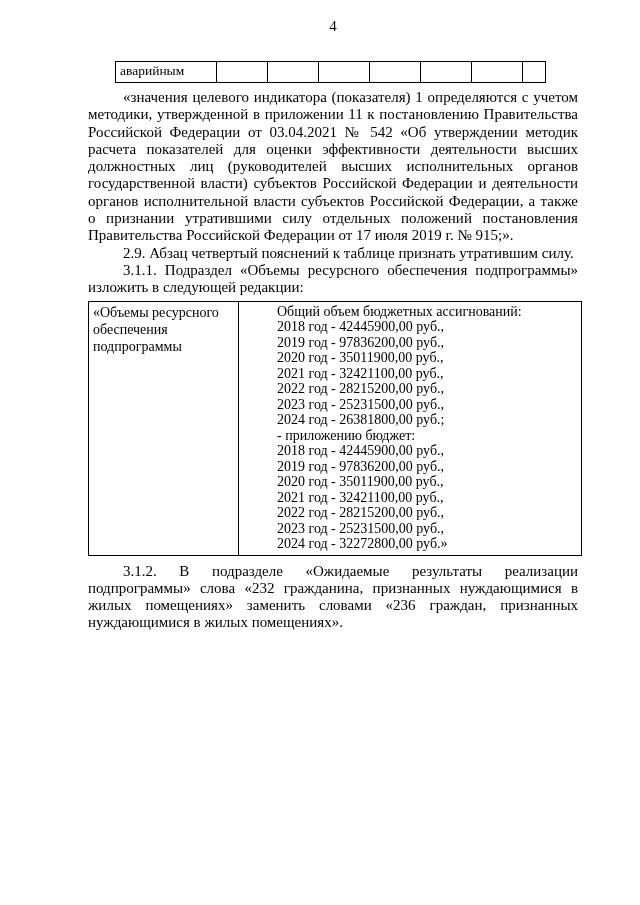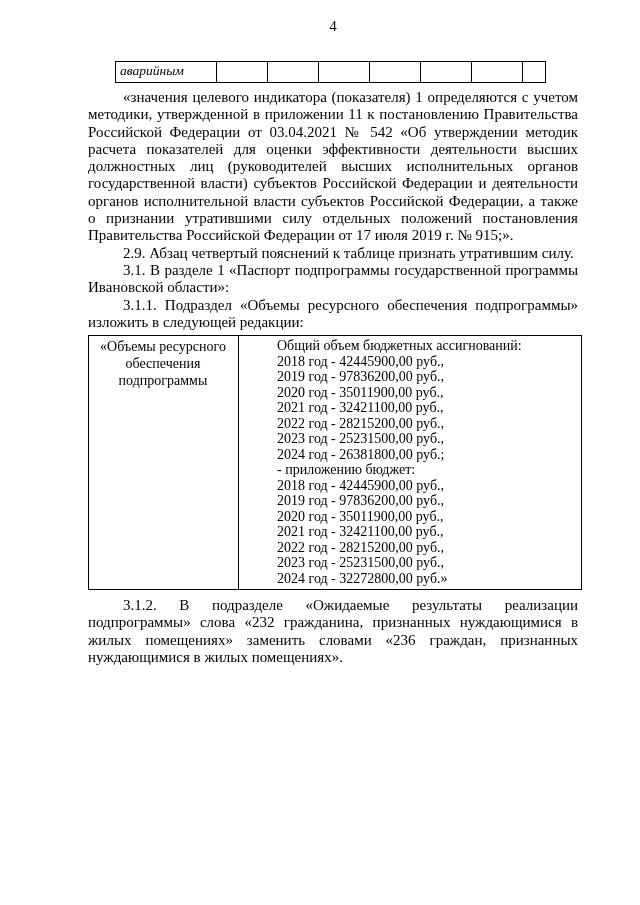--- a/index.html
+++ b/index.html
@@ -32,21 +32,20 @@
   }
 
   
   .top-table {
     border-collapse: collapse;
     table-layout: fixed;
     margin-left: 27px;
     margin-bottom: 6px;
     font-size: 13.5px;
     line-height: 16px;
-    font-style: italic;
   }
   .top-table td {
     border: 1px solid #000;
     height: 21px;
     padding: 1px 4px;
     vertical-align: top;
     overflow: hidden;
   }
   .top-table .c0 { width: 101px; }
   .top-table .cm { width: 51px; }
@@ -69,21 +68,20 @@
     font-size: 14px;
   }
   .res-table td {
     border: 1px solid #000;
     vertical-align: top;
     padding: 2px 5px 3px 4px;
   }
   .res-left {
     width: 150px;
     line-height: 17px;
-    text-align: center;
   }
   .res-right { width: 343px; }
   .res-line {
     line-height: 15.5px;
     white-space: nowrap;
     margin-left: 34px;
   }
 </style>
 </head>
 <body>
@@ -102,21 +100,20 @@
         <td class="cm"></td>
         <td class="cm"></td>
         <td class="cm"></td>
         <td class="c7"></td>
       </tr>
     </tbody>
   </table>
 
   <p class="para">«значения целевого индикатора (показателя) 1 определяются с учетом методики, утвержденной в приложении 11 к постановлению Правительства Российской Федерации от 03.04.2021 № 542 «Об утверждении методик расчета показателей для оценки эффективности деятельности высших должностных лиц (руководителей высших исполнительных органов государственной власти) субъектов Российской Федерации и деятельности органов исполнительной власти субъектов Российской Федерации, а также о признании утратившими силу отдельных положений постановления Правительства Российской Федерации от 17 июля 2019 г. № 915;».</p>
   <p class="para">2.9. Абзац четвертый пояснений к таблице признать утратившим силу.</p>
-  <p class="para">3.1. В разделе 1 «Паспорт подпрограммы государственной программы Ивановской области»:</p>
   <p class="para">3.1.1. Подраздел «Объемы ресурсного обеспечения подпрограммы» изложить в следующей редакции:</p>
 
   <table class="res-table">
     <tbody>
       <tr>
         <td class="res-left">«Объемы ресурсного обеспечения подпрограммы</td>
         <td class="res-right">
           <div class="res-line">Общий объем бюджетных ассигнований:</div>
           <div class="res-line">2018 год - 42445900,00 руб.,</div>
           <div class="res-line">2019 год - 97836200,00 руб.,</div>

